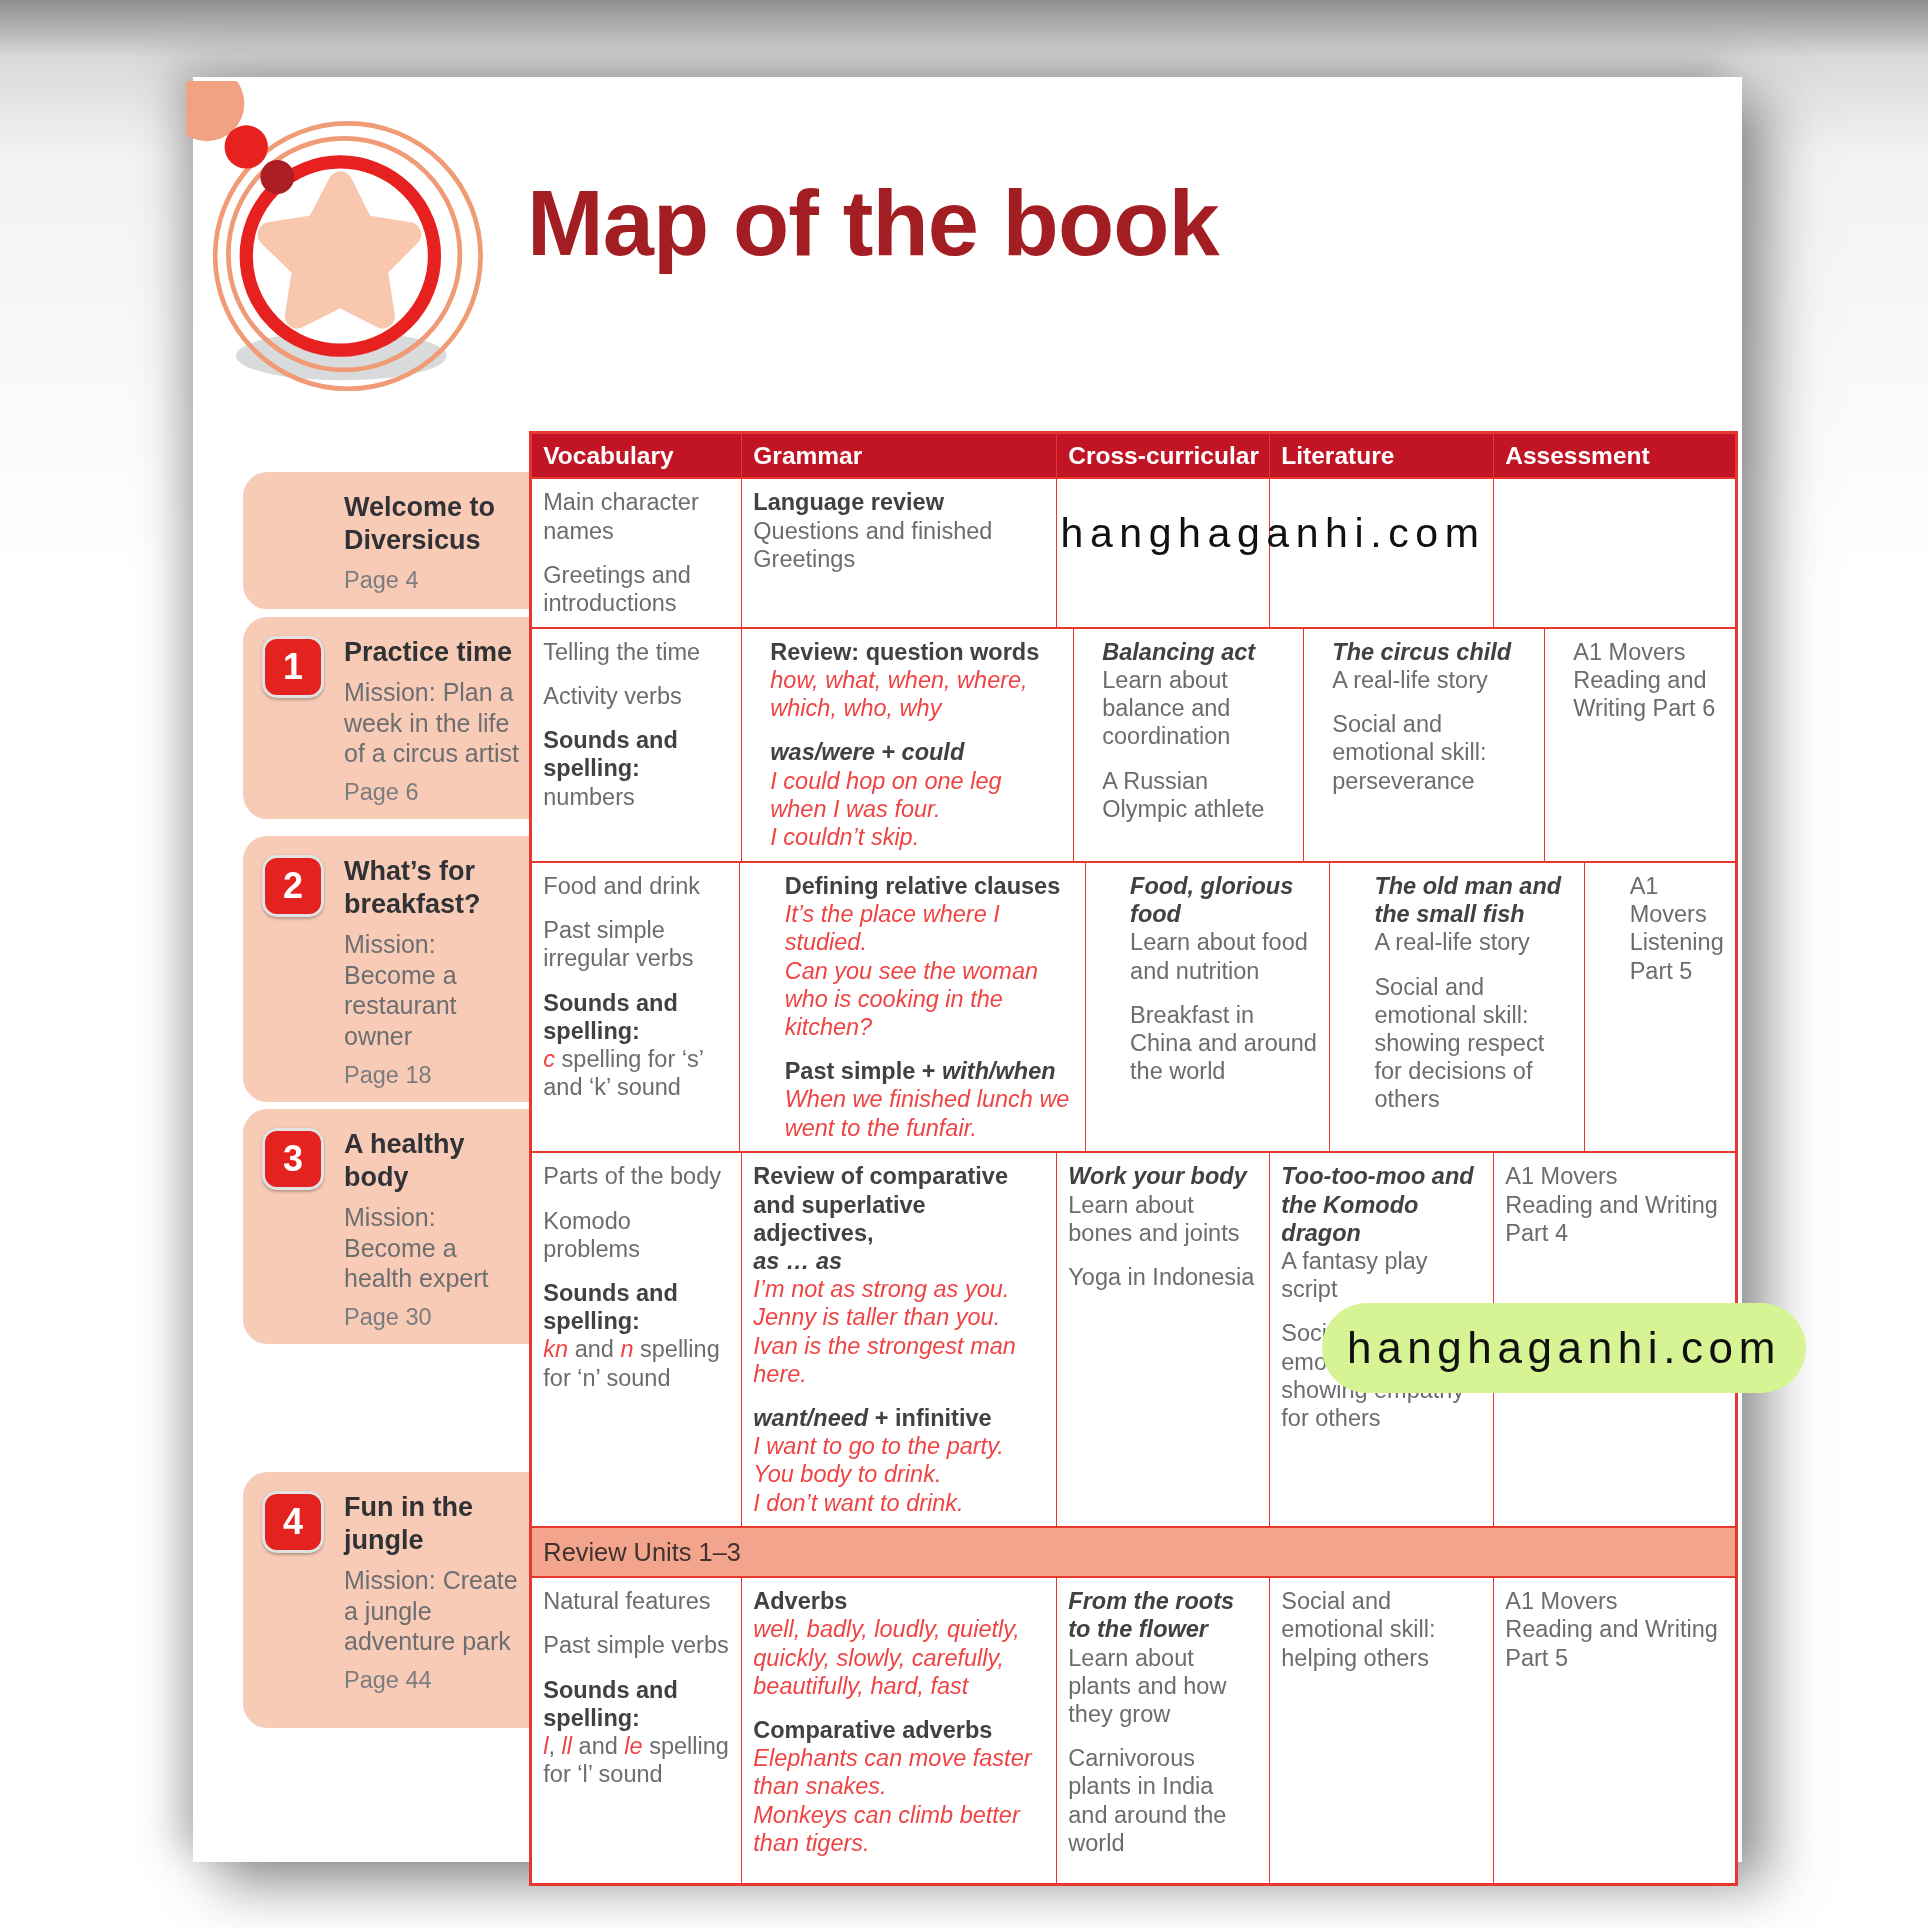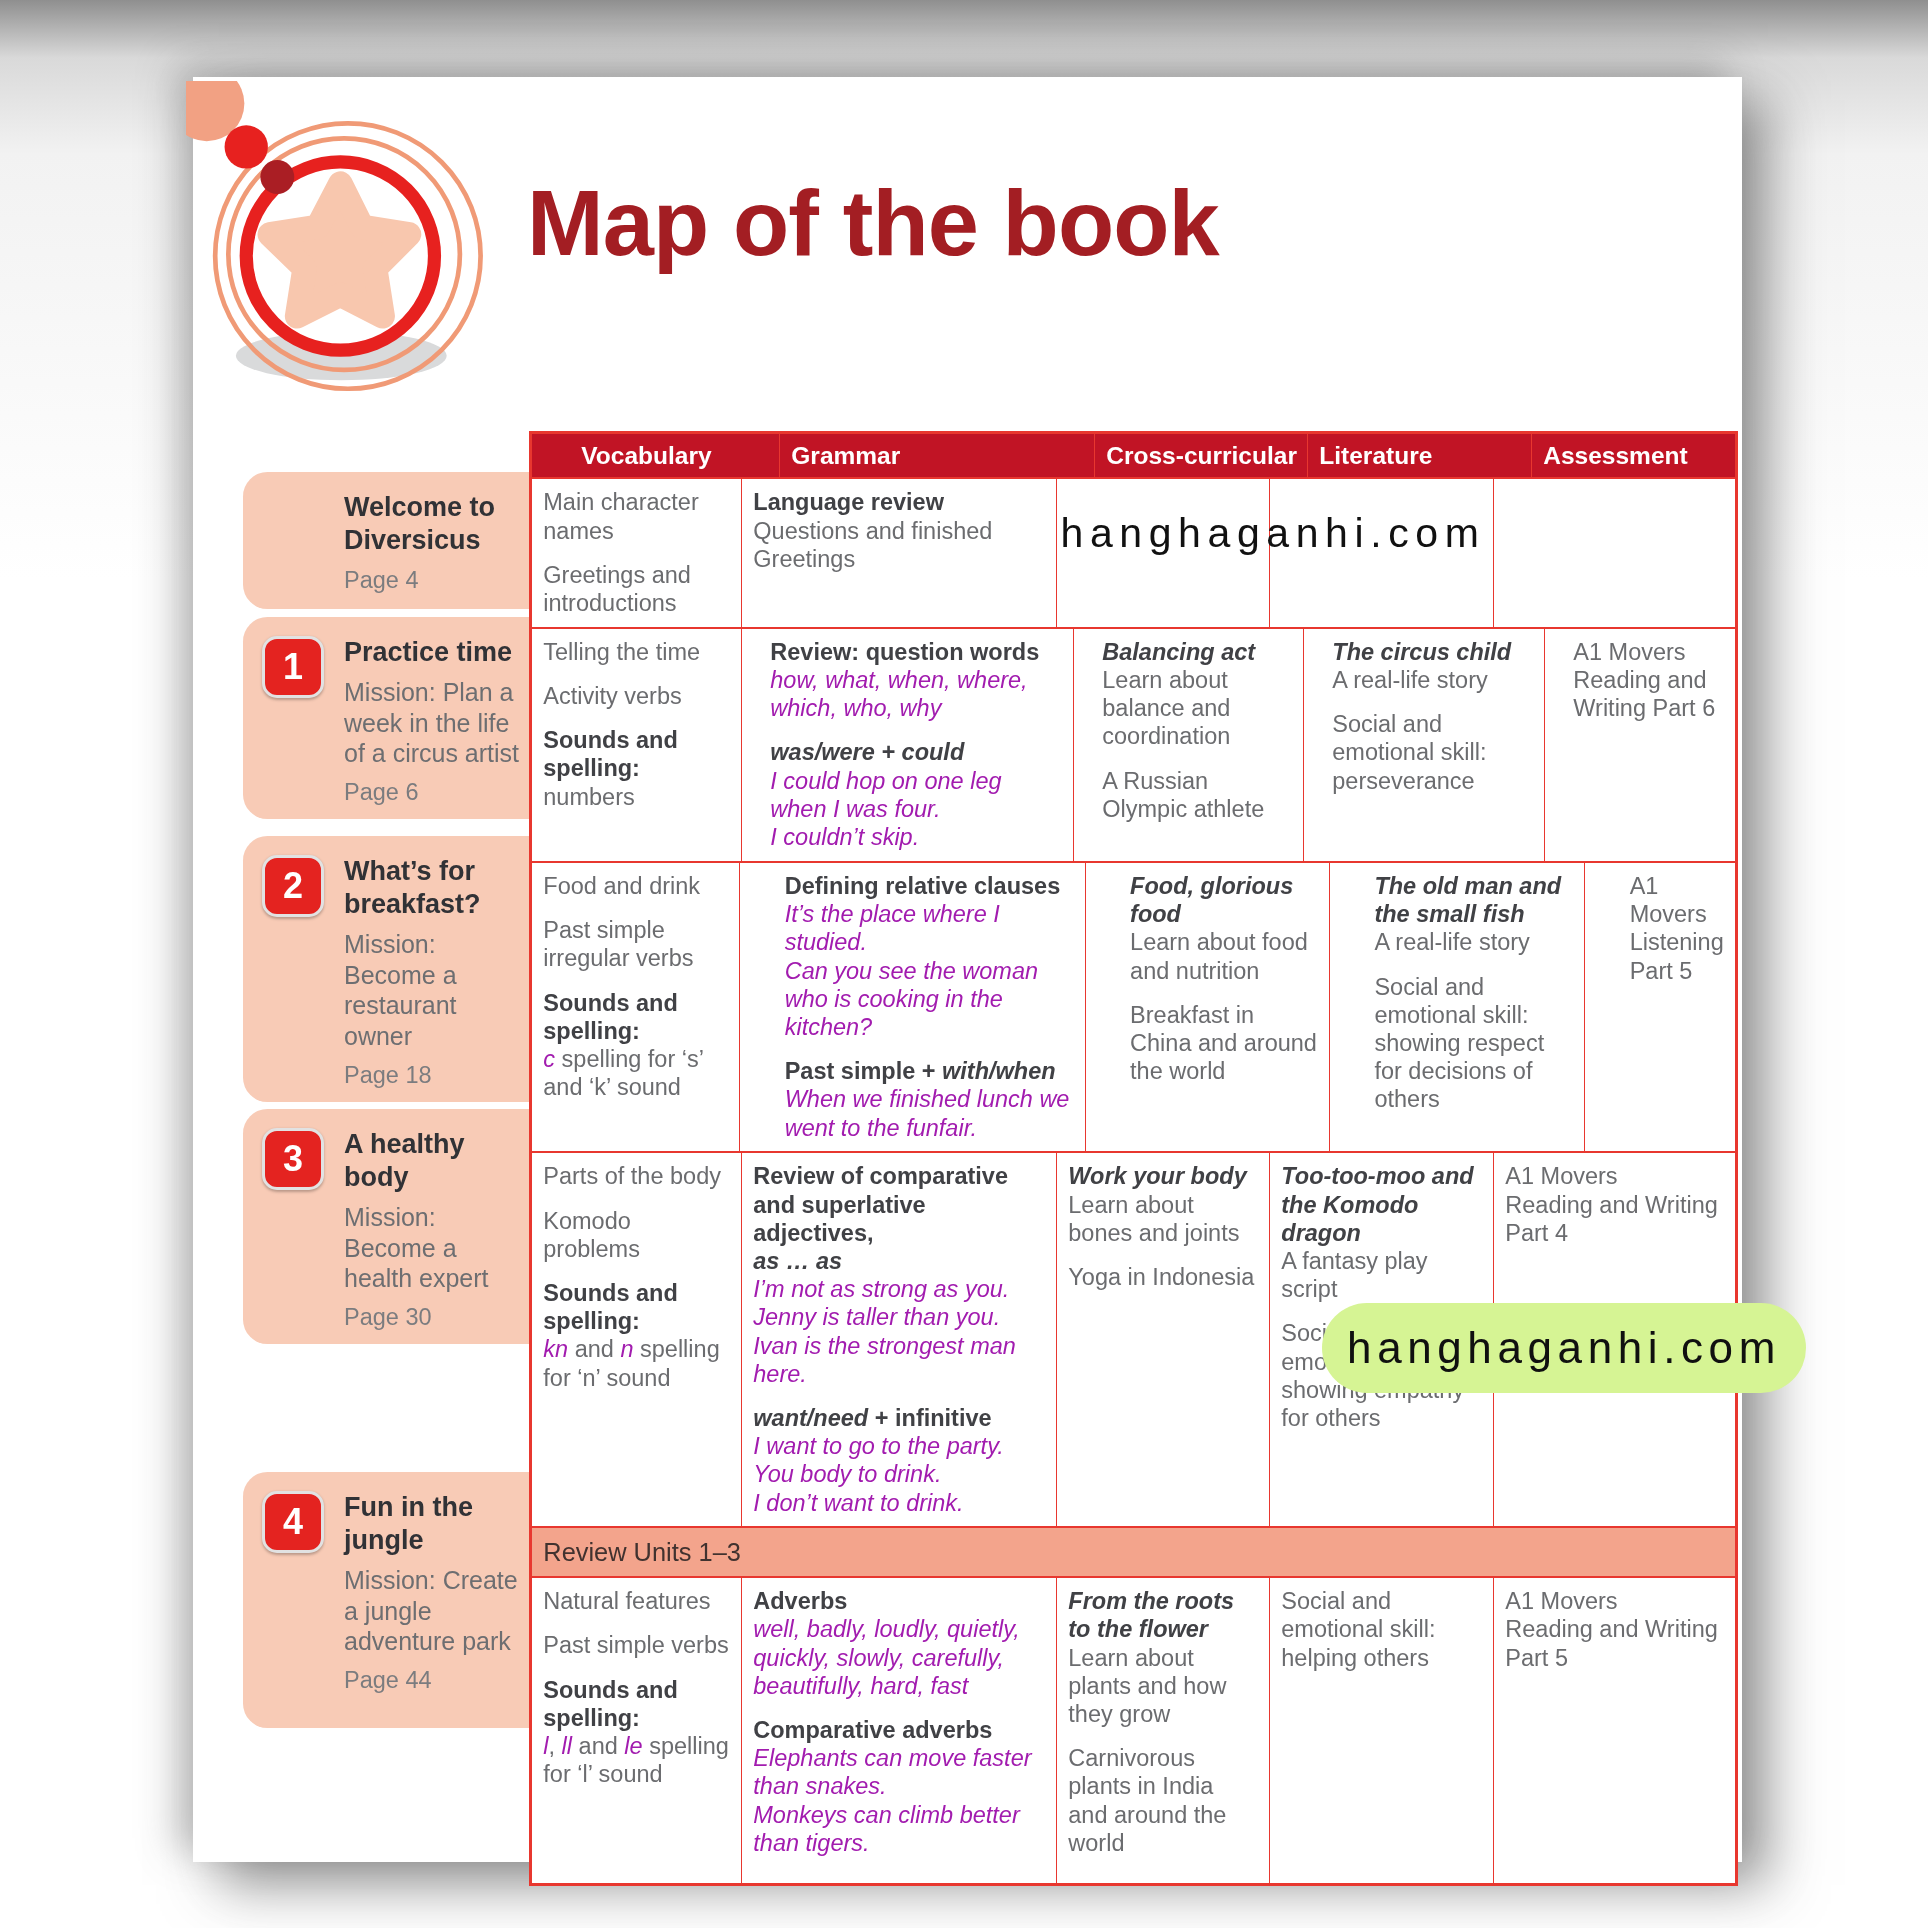--- a/index.html
+++ b/index.html
@@ -36,39 +36,39 @@
   .badge:empty{display:none;}
   .card-title{font-size:27px;font-weight:bold;color:#313236;line-height:1.22;}
   .card-mission{font-size:25px;color:#6d6e71;line-height:1.22;margin-top:8.5px;}
   .card-mission:empty{display:none;margin:0;}
   .card-page{font-size:23.5px;color:#7b7c7f;margin-top:10.4px;}
   
   .tbl{
     position:absolute;left:336px;top:354px;width:1209px;
     border:3.8px solid #e8372f;box-sizing:border-box;background:#fff;
   }
-  .thead{display:flex;background:#c11425;height:43px;padding-left:38px;}
+  .thead{display:flex;background:#c11425;height:43px;}
   .th{
     box-sizing:border-box;color:#ffffff;font-weight:bold;font-size:24.5px;
     padding:7.5px 0 0 11.3px;border-right:1.9px solid #e8372f;
   }
   .th:last-child{border-right:none;}
   .trow{display:flex;border-top:2.8px solid #e8372f;}
   .tcell{
     box-sizing:border-box;border-right:1.9px solid #e8372f;
     padding:9.4px 11.3px;font-size:23.5px;color:#6b6c6f;line-height:1.2;
   }
   .tcell:last-child{border-right:none;}
   .c0{width:210px;} .c1{width:315px;} .c2{width:213px;} .c3{width:224px;} .c4{flex:1;}
   .grp{margin-bottom:16px;}
   .grp:last-child{margin-bottom:0;}
   .ln{display:block;}
   .r-n{color:#6b6c6f;}
   .r-b{color:#404145;font-weight:bold;}
-  .r-i{color:#a21caf;font-style:italic;}
+  .r-i{color:#ef4444;font-style:italic;}
   .r-bi{color:#404145;font-weight:bold;font-style:italic;}
   .band{
     border-top:2.8px solid #e8372f;background:#f3a48c;
     font-size:25.4px;font-weight:normal;color:#41322f;
     padding:9.4px 0 9.4px 11.3px;
   }
   
   .wm-inline{
     position:absolute;left:1028px;top:510px;width:490px;text-align:center;
     font-size:41px;color:#111;letter-spacing:6.6px;font-weight:500;z-index:5;

